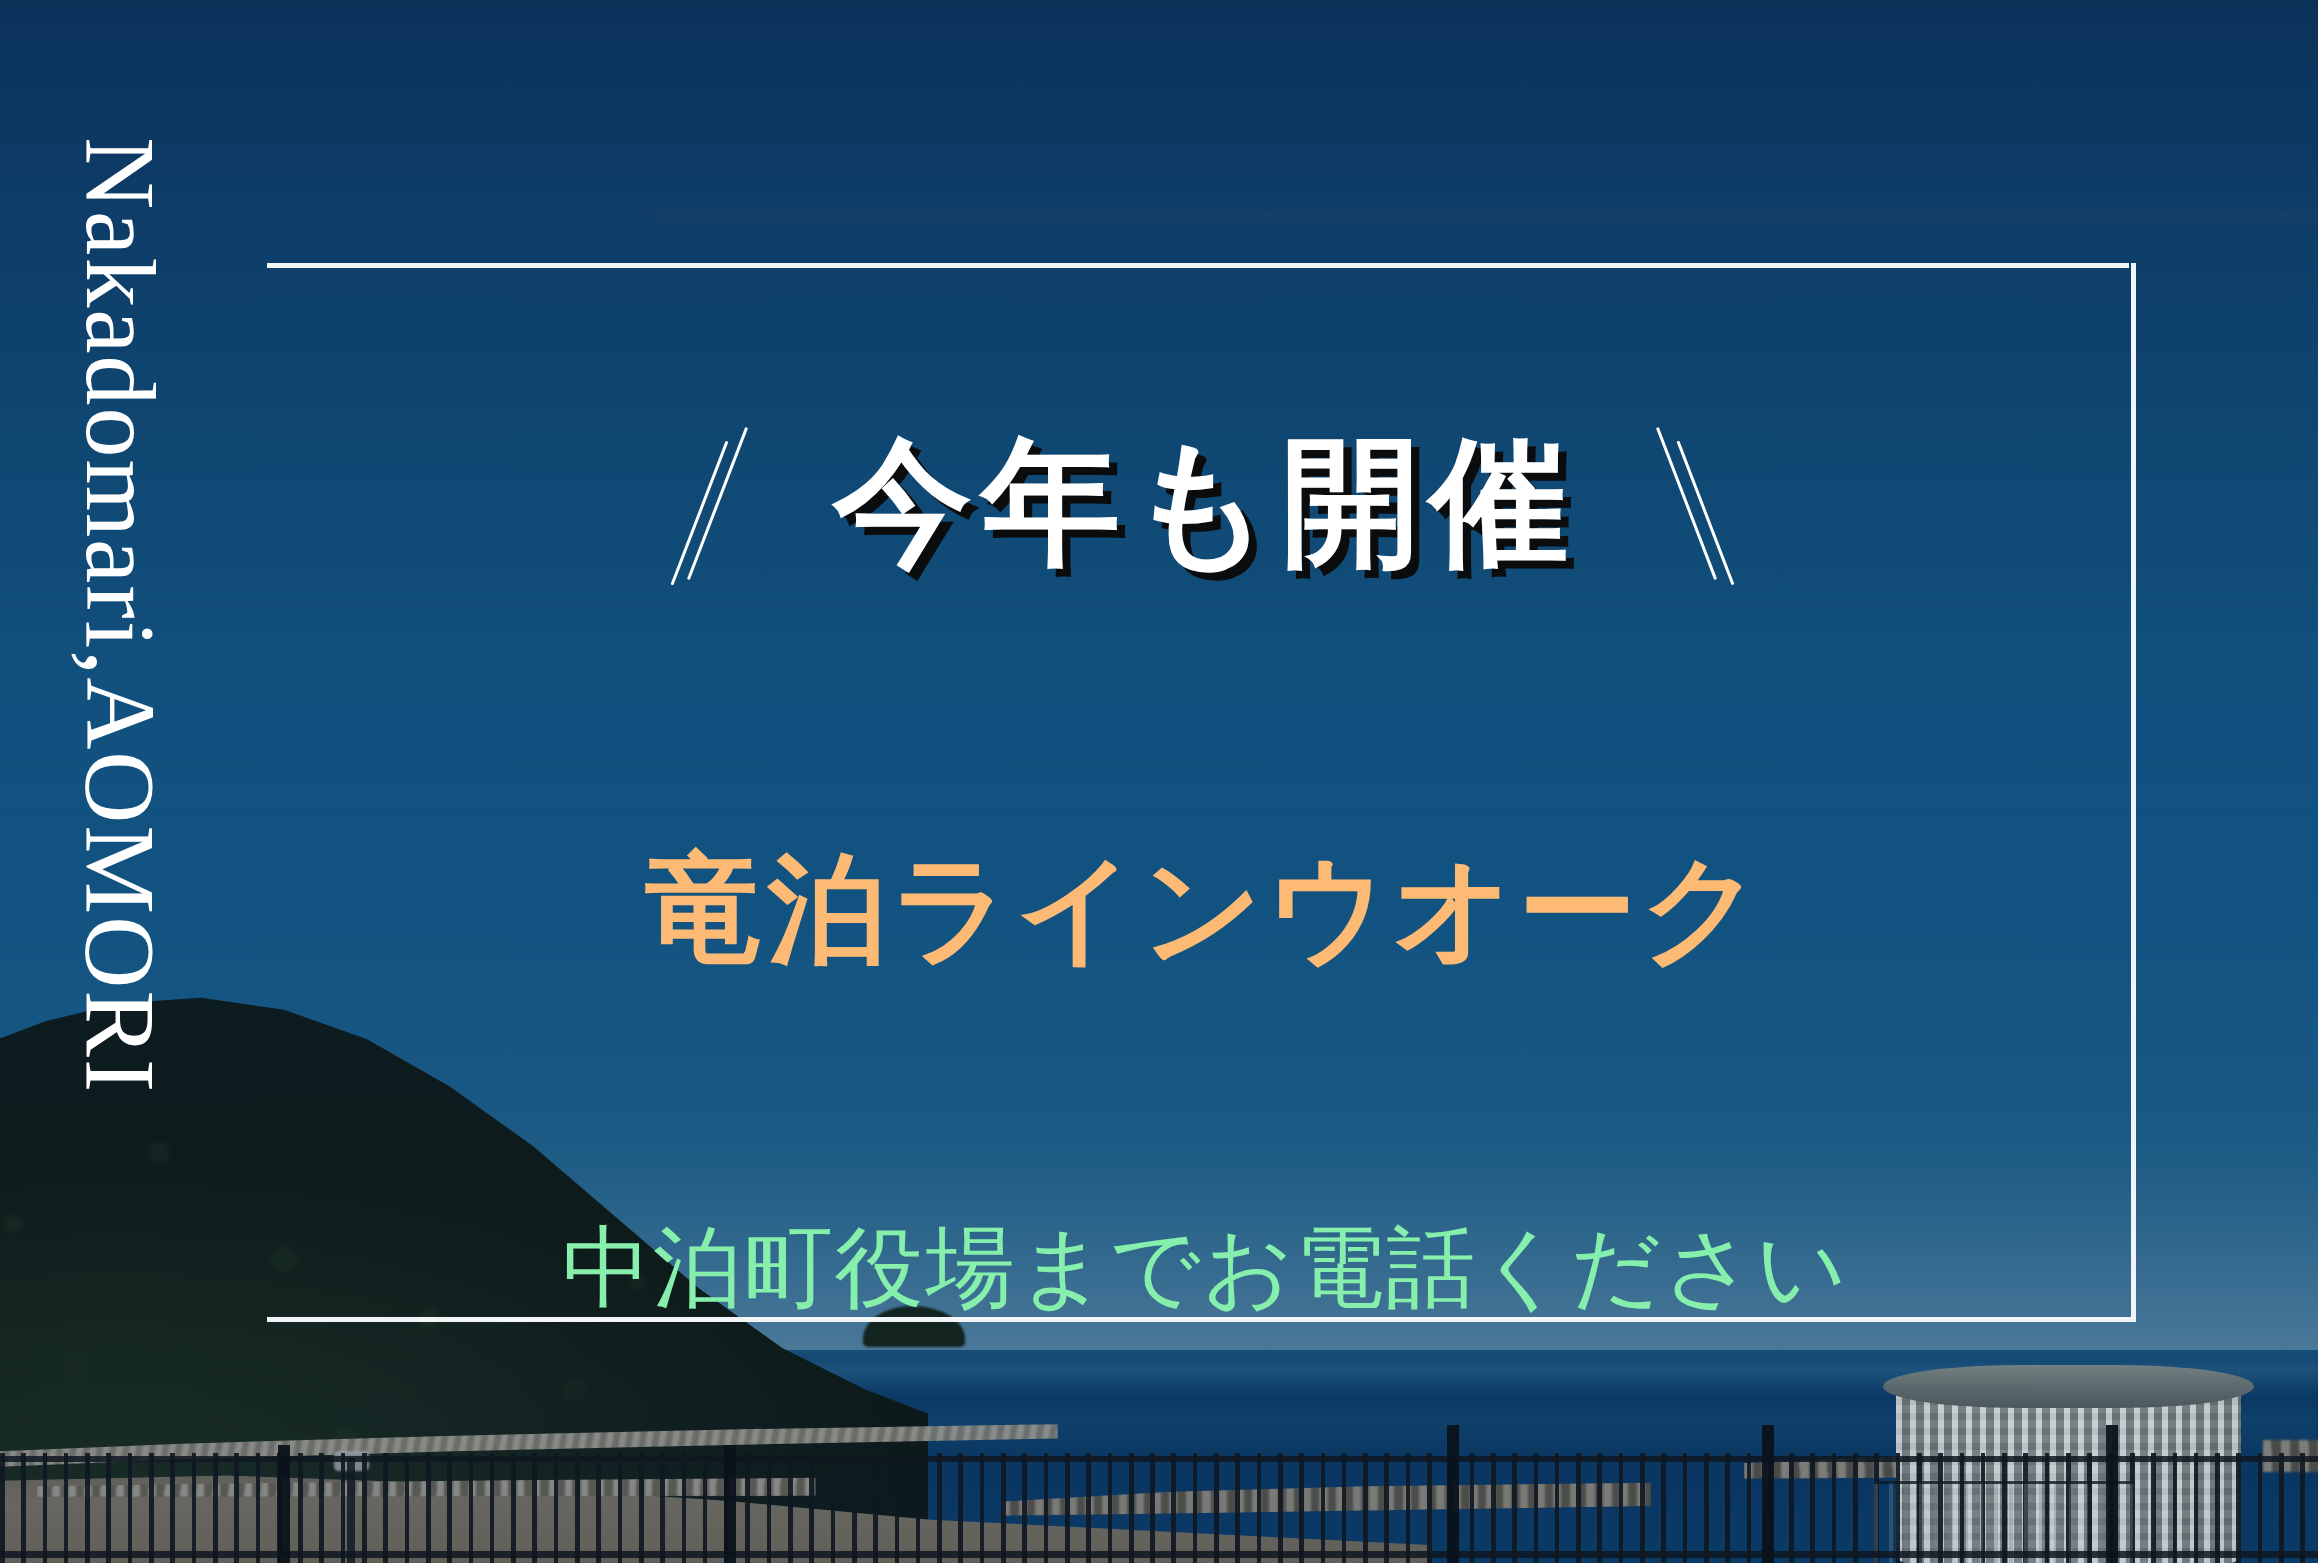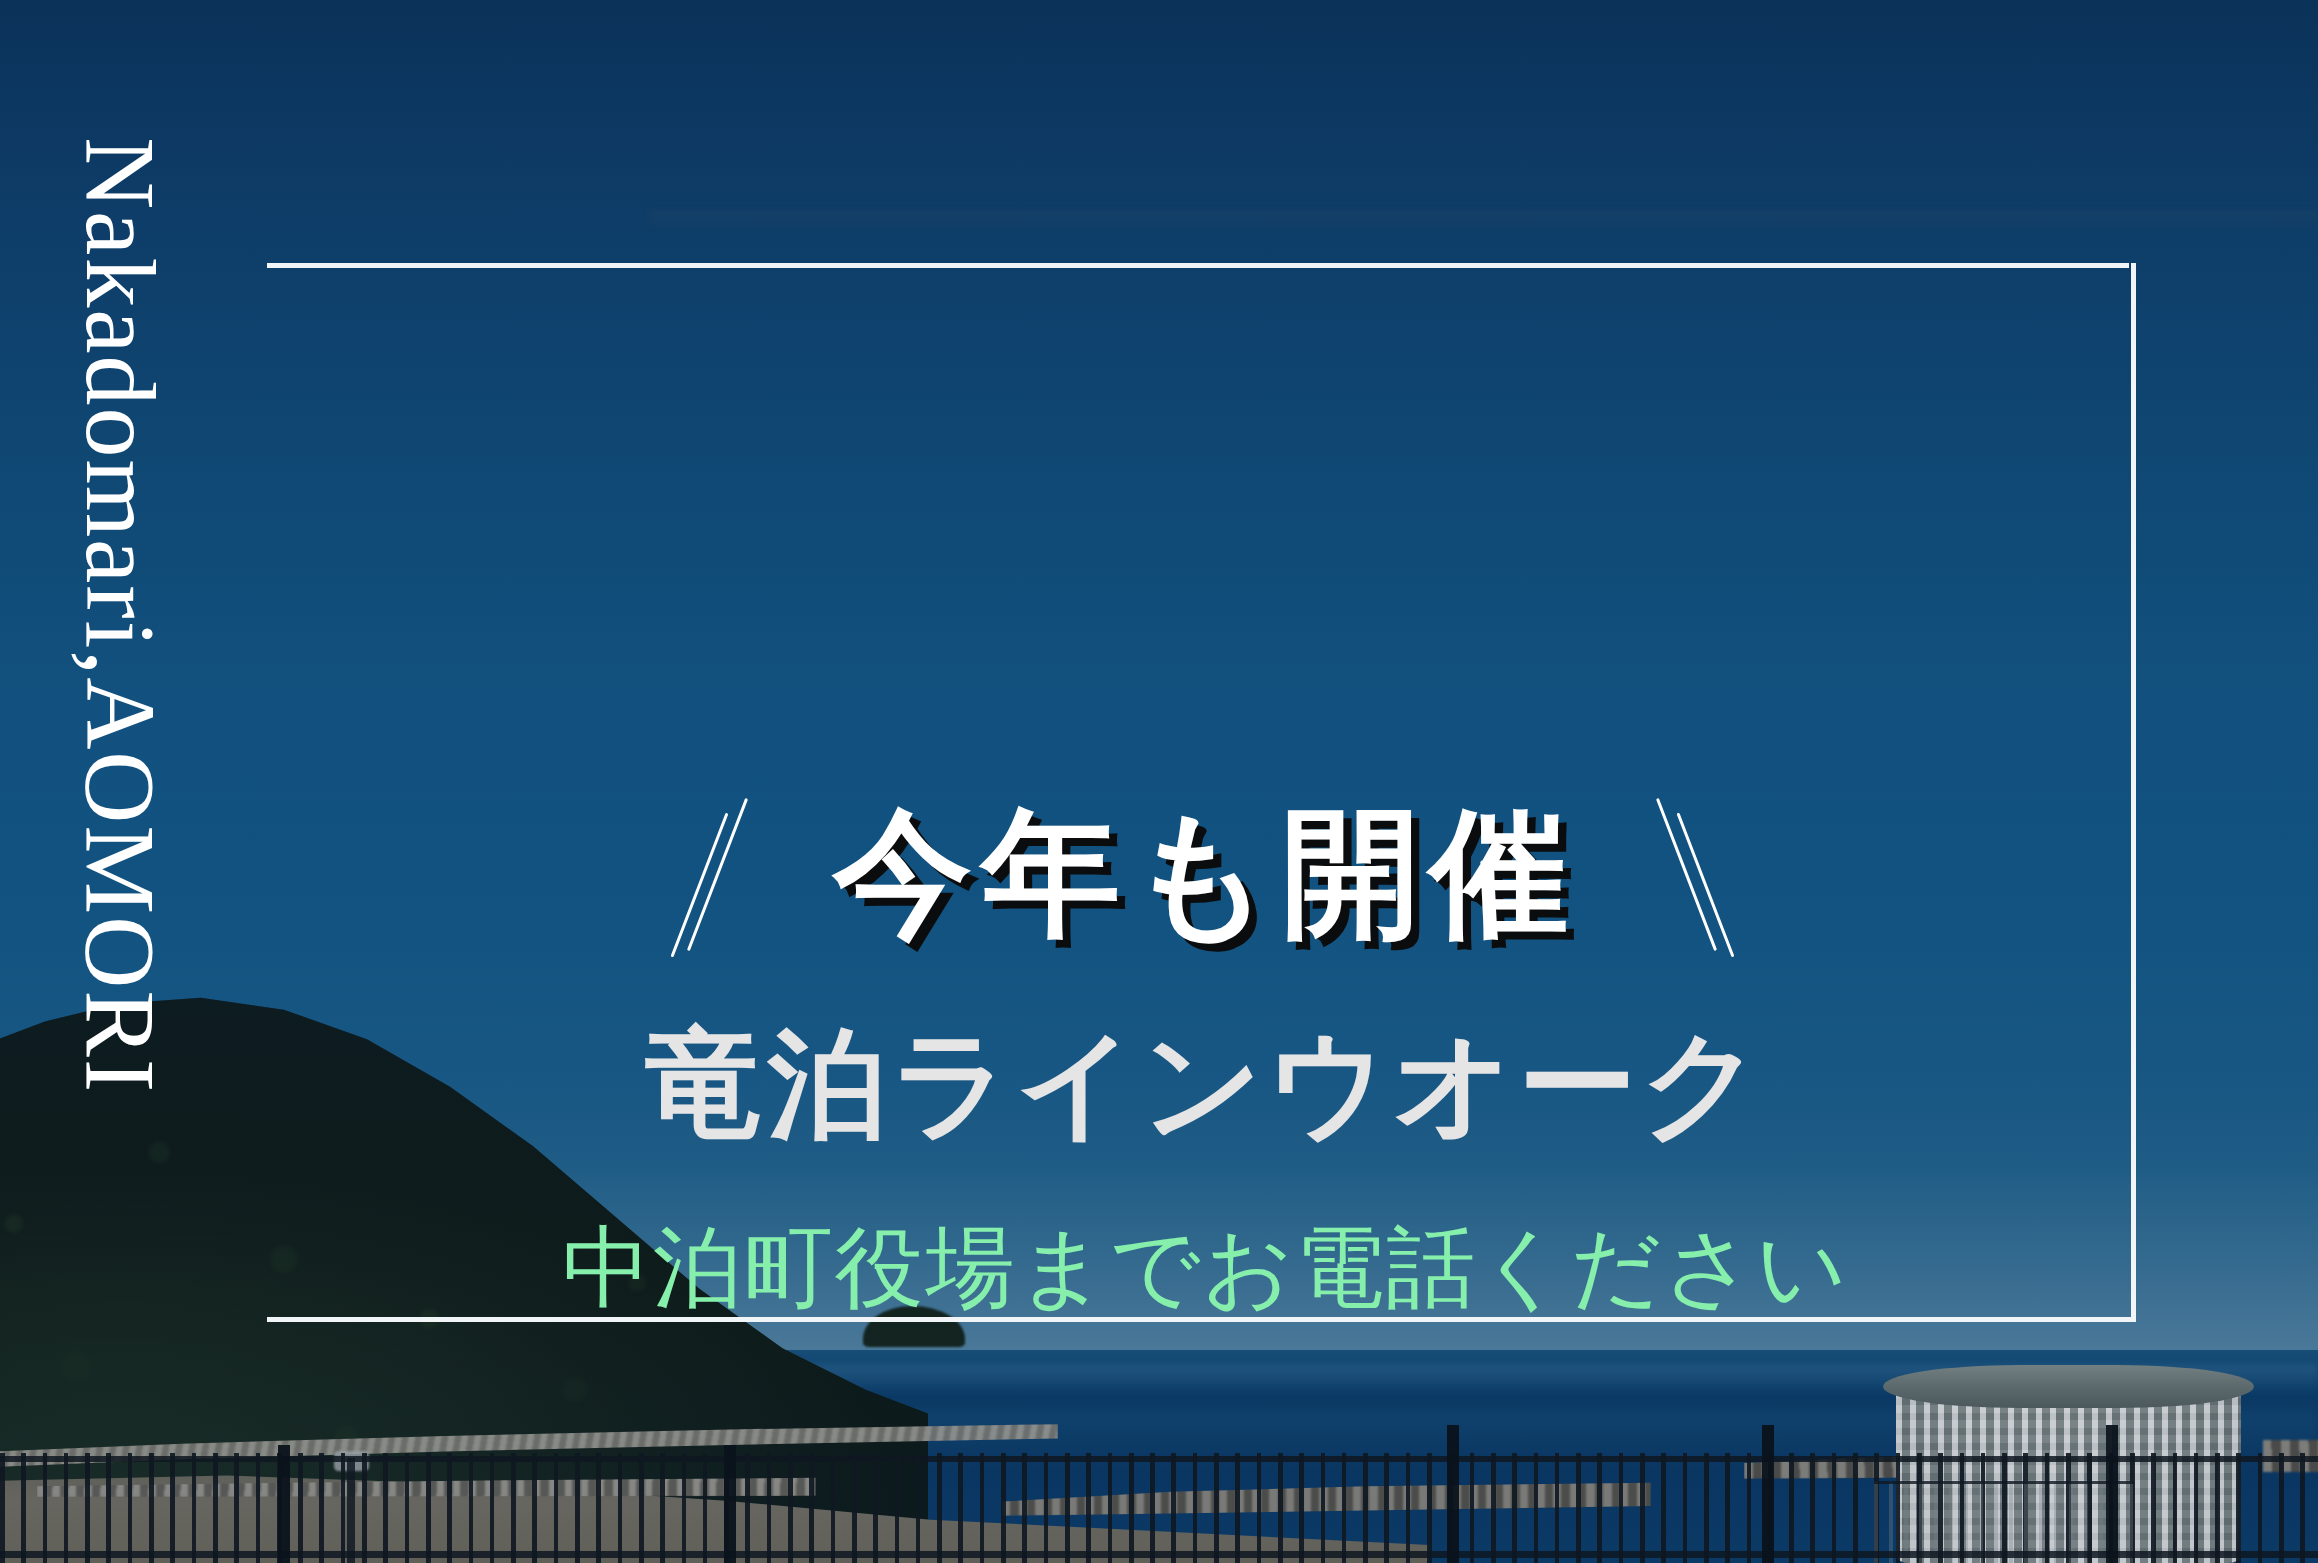--- a/index.html
+++ b/index.html
@@ -373,21 +373,21 @@
   
   .content {
     position: absolute;
     left: 278px;
     top: 263px;
     width: 1855px;
     height: 1059px;
     display: flex;
     flex-direction: column;
     align-items: center;
-    justify-content: flex-end;
+    justify-content: space-between;
   }
 
   .headline-row {
     position: relative;
     margin-top: 153px;
     display: flex;
     align-items: center;
     justify-content: center;
     width: 100%;
   }
@@ -416,28 +416,28 @@
     line-height: 1.05;
     letter-spacing: 9.3px;
     text-shadow: 8.3px 8.3px 0 #0a0c0e;
     white-space: nowrap;
     padding: 0 18.6px;
     font-family: "Liberation Serif", "DejaVu Serif", serif;
   }
 
   .subhead {
     margin-top: 52px;
-    color: #e5e5e5;
+    color: #fdba74;
     font-size: 119px;
     font-weight: 700;
     line-height: 1.32;
     letter-spacing: 3.7px;
     text-align: center;
     white-space: nowrap;
-    font-family: Liberation Mono, monospace;
+    font-family: Liberation Sans, sans-serif;
   }
   .subhead .l2 { letter-spacing: 1.9px; }
 
   .caption {
     margin-top: 43px;
     color: #86efac;
     font-size: 89px;
     font-weight: 400;
     line-height: 1.2;
     letter-spacing: 1.9px;

